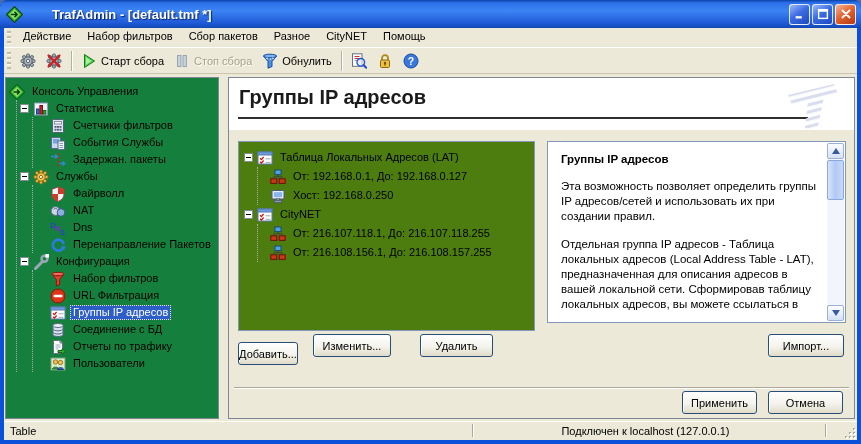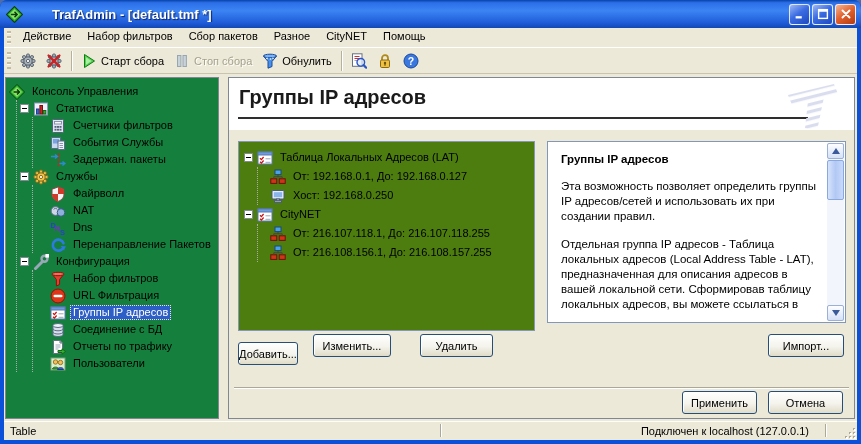--- a/index.html
+++ b/index.html
@@ -102,21 +102,21 @@
   .hsep { position:absolute; left:5px; right:5px; top:257px; height:2px;
     border-top:1px solid #aca899; border-bottom:1px solid #fff; }
   .b-apply  { right:97px; top:261px; width:75px; }
   .b-cancel { right:11px; top:261px; width:75px; }
 
   
   .statusbar { position:absolute; left:0; right:0; bottom:0; height:19px; background:#ECE9D8;
     display:flex; align-items:center; box-shadow:inset 0 1px 0 #fffef6; }
   .sb-left { flex:1; padding-left:6px; }
   .sb-div { width:2px; height:13px; border-left:1px solid #aca899; border-right:1px solid #fff; flex:none; }
-  .sb-conn { width:383px; text-align:right; padding-right:16px; white-space:nowrap; }
+  .sb-conn { width:351px; text-align:center; padding-right:8px; white-space:nowrap; }
   .sb-gripbox { width:30px; height:100%; display:flex; align-items:flex-end; justify-content:flex-end; }
   .sb-gripbox svg { width:13px; height:13px; display:block; }
 </style>
 </head>
 <body>
 
 <div class="window">
 
   <div class="titlebar">
     <span class="app-icon">

